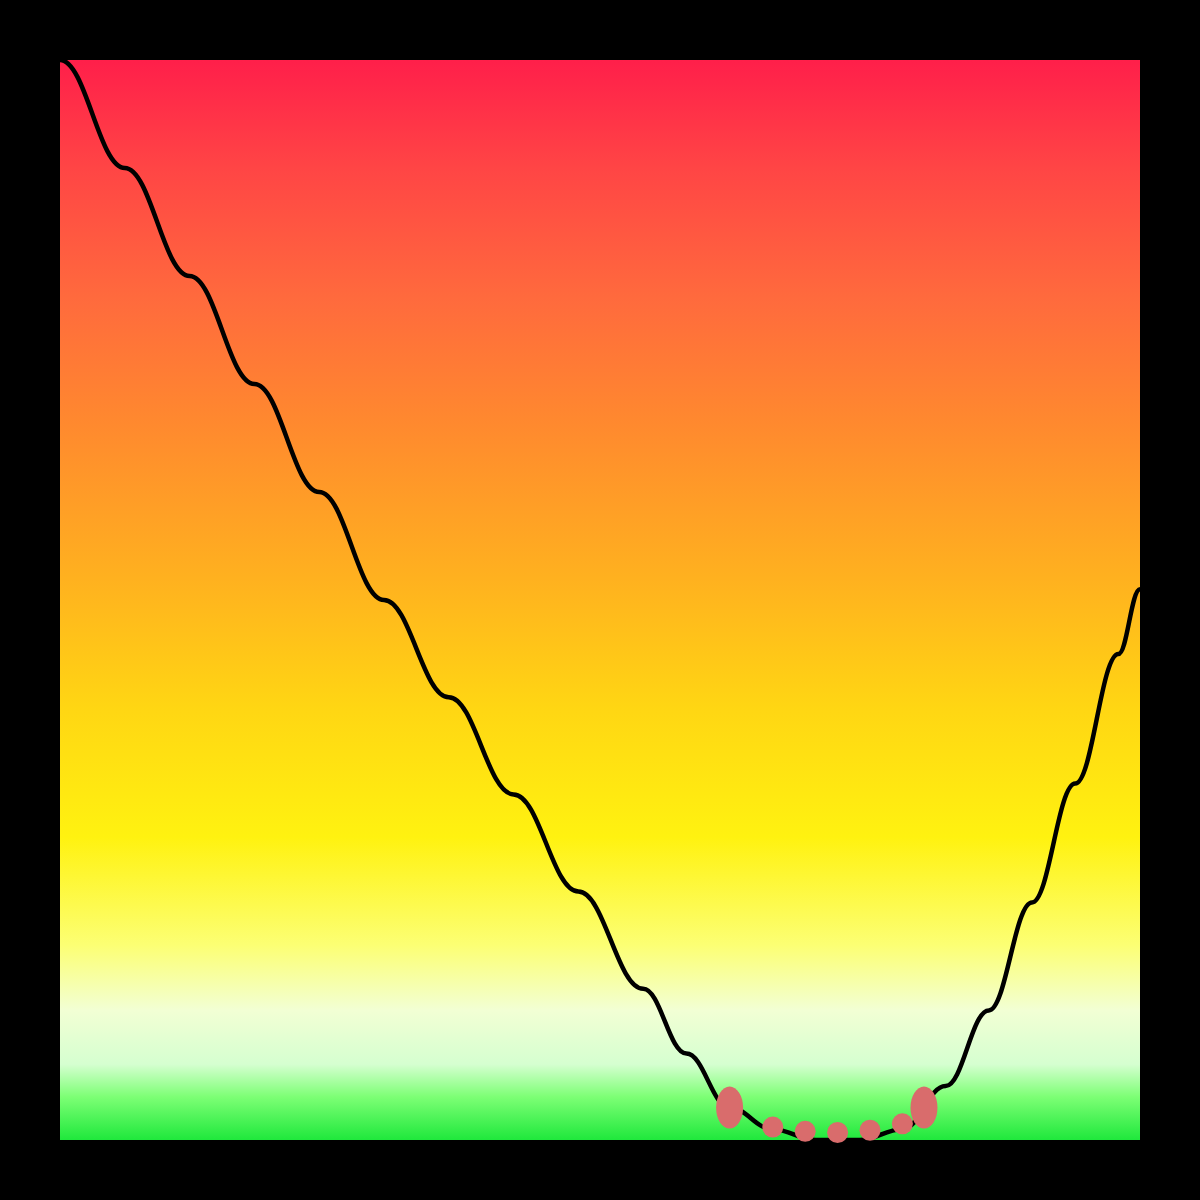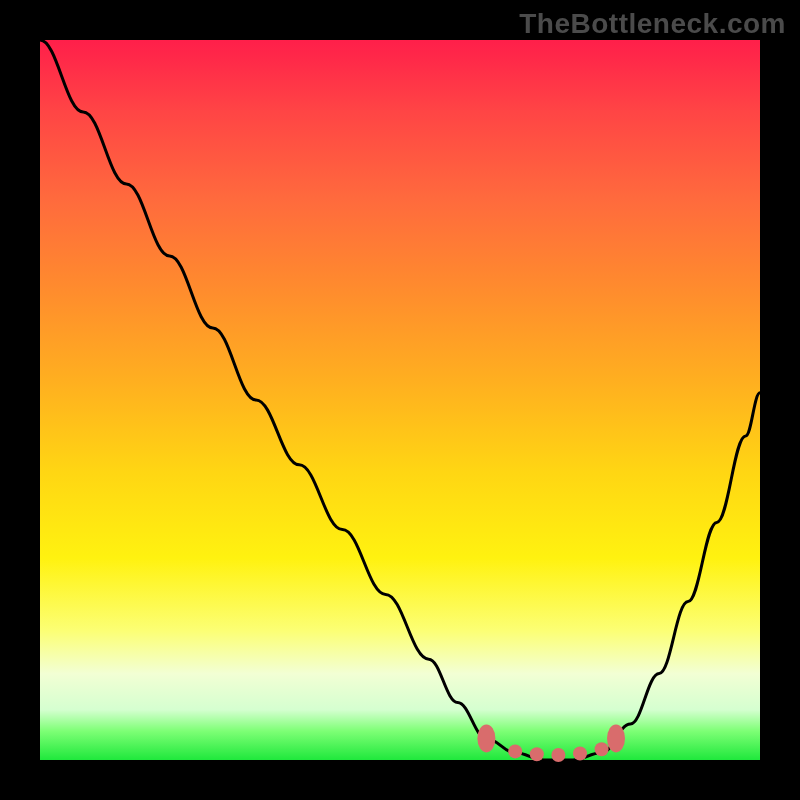--- a/index.html
+++ b/index.html
@@ -64,21 +64,20 @@
     width: 720px;
     height: 720px;
     overflow: visible;
   }
 </style>
 </head>
 <body>
 
 <div class="frame">
 
-  <div class="watermark">TheBottleneck.com</div>
 
   <div class="plot">
     <div class="gradient-bg"></div>
     <svg class="curves" viewBox="0 0 720 720" preserveAspectRatio="none">
       <path id="bottleneck-path" fill="none" stroke="#000000" stroke-width="3" d="M 0.0 0.0 C 17.3 0.0, 25.9 72.0, 43.2 72.0 C 60.5 72.0, 69.1 144.0, 86.4 144.0 C 103.7 144.0, 112.3 216.0, 129.6 216.0 C 146.9 216.0, 155.5 288.0, 172.8 288.0 C 190.1 288.0, 198.7 360.0, 216.0 360.0 C 233.3 360.0, 241.9 424.8, 259.2 424.8 C 276.5 424.8, 285.1 489.6, 302.4 489.6 C 319.7 489.6, 328.3 554.4, 345.6 554.4 C 362.9 554.4, 371.5 619.2, 388.8 619.2 C 400.3 619.2, 406.1 662.4, 417.6 662.4 C 429.1 662.4, 434.9 698.4, 446.4 698.4 C 457.9 698.4, 463.7 712.8, 475.2 712.8 C 486.7 712.8, 492.5 720.0, 504.0 720.0 C 515.5 720.0, 521.3 720.0, 532.8 720.0 C 544.3 720.0, 550.1 712.8, 561.6 712.8 C 573.1 712.8, 578.9 684.0, 590.4 684.0 C 601.9 684.0, 607.7 633.6, 619.2 633.6 C 630.7 633.6, 636.5 561.6, 648.0 561.6 C 659.5 561.6, 665.3 482.4, 676.8 482.4 C 688.3 482.4, 694.1 396.0, 705.6 396.0 C 711.4 396.0, 714.2 352.8, 720.0 352.8 "></path>
       <g id="marker-layer">
           <ellipse cx="446.4" cy="698.4" rx="9" ry="14" fill="#d96c6c"></ellipse>
           <ellipse cx="576.0" cy="698.4" rx="9" ry="14" fill="#d96c6c"></ellipse>
           <ellipse cx="475.2" cy="711.4" rx="7" ry="7" fill="#d96c6c"></ellipse>
           <ellipse cx="496.8" cy="714.2" rx="7" ry="7" fill="#d96c6c"></ellipse>

